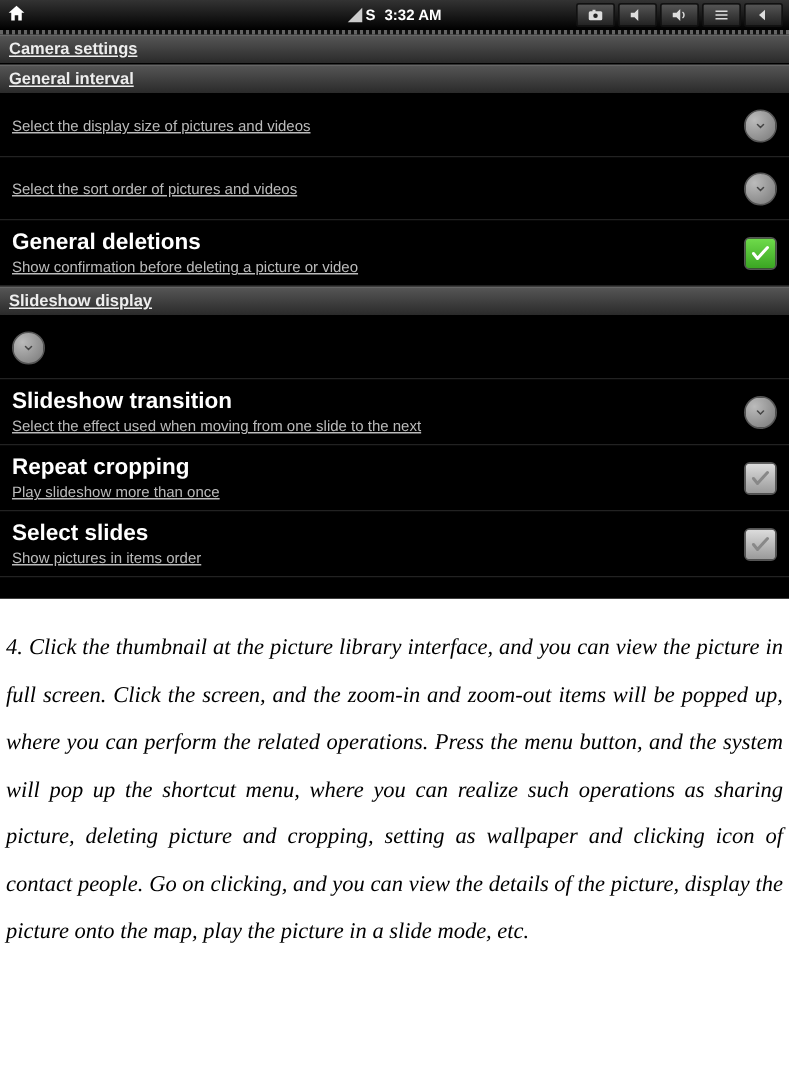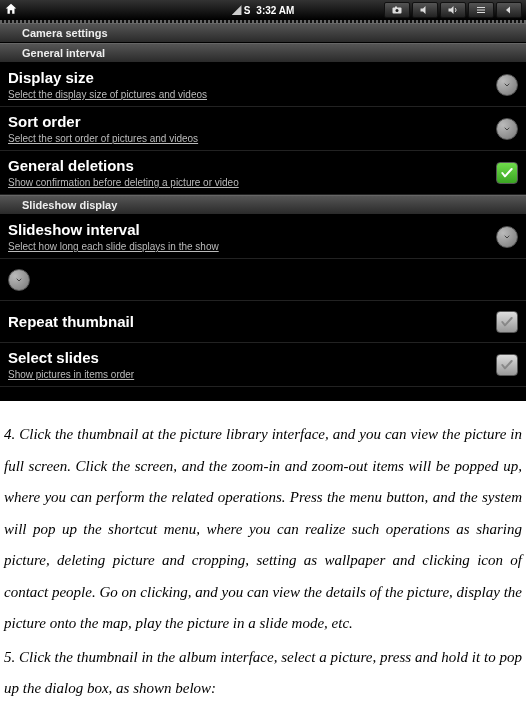--- a/index.html
+++ b/index.html
@@ -30,23 +30,24 @@
   .sb-sig svg { width: 10px; height: 10px; }
   .ruled {
     height: 3px;
     background: repeating-linear-gradient(90deg, #666 0 2px, #111 2px 4px);
   }
   .section-header {
     background: linear-gradient(#555, #2a2a2a);
     color: #eee;
     font-size: 11px;
     font-weight: bold;
-    padding: 3px 22px;
+    padding: 3px 6px;
     border-top: 1px solid #666;
     border-bottom: 1px solid #000;
+    text-decoration: underline;
   }
   .row {
     display: flex;
     align-items: center;
     padding: 6px 8px 6px 8px;
     border-bottom: 1px solid #222;
     background: #000;
     min-height: 42px;
   }
   .row .texts { flex: 1; }
@@ -127,33 +128,31 @@
     </div>
   </div>
   <div class="ruled"></div>
 
   <div class="section-header">Camera settings</div>
 
   <div id="sections">
       <div class="section-header">General interval</div>
       <div class="row">
         <div class="texts">
-          <div class="title">Display size</div>
           <div class="sub">Select the display size of pictures and videos</div>
         </div>
         <div class="chev">
           <svg viewBox="0 0 24 24">
             <circle cx="12" cy="12" r="10" fill="none"></circle>
             <path d="M8 10l4 4 4-4" stroke="#444" stroke-width="2" fill="none" stroke-linecap="round"></path>
           </svg>
         </div>
       </div>
       <div class="row">
         <div class="texts">
-          <div class="title">Sort order</div>
           <div class="sub">Select the sort order of pictures and videos</div>
         </div>
         <div class="chev">
           <svg viewBox="0 0 24 24">
             <circle cx="12" cy="12" r="10" fill="none"></circle>
             <path d="M8 10l4 4 4-4" stroke="#444" stroke-width="2" fill="none" stroke-linecap="round"></path>
           </svg>
         </div>
       </div>
       <div class="row">
@@ -162,42 +161,43 @@
           <div class="sub">Show confirmation before deleting a picture or video</div>
         </div>
         <div class="chkbox checked">
           <svg viewBox="0 0 24 24">
             <path d="M5 12l4 5 10-11" stroke="#fff" stroke-width="3" fill="none" stroke-linecap="round" stroke-linejoin="round"></path>
           </svg>
         </div>
       </div>
       <div class="section-header">Slideshow display</div>
       <div class="row">
-        <div class="texts">
-          <div class="title">Slideshow interval</div>
-          <div class="sub">Select how long each slide displays in the show</div>
-        </div>
-        <div class="chev">
-          <svg viewBox="0 0 24 24">
-            <circle cx="12" cy="12" r="10" fill="none"></circle>
-            <path d="M8 10l4 4 4-4" stroke="#444" stroke-width="2" fill="none" stroke-linecap="round"></path>
-          </svg>
-        </div>
-      </div>
-      <div class="row">
-        <div class="chev">
-          <svg viewBox="0 0 24 24">
-            <circle cx="12" cy="12" r="10" fill="none"></circle>
-            <path d="M8 10l4 4 4-4" stroke="#444" stroke-width="2" fill="none" stroke-linecap="round"></path>
-          </svg>
-        </div>
-      </div>
-      <div class="row">
-        <div class="texts">
-          <div class="title">Repeat thumbnail</div>
+        <div class="chev">
+          <svg viewBox="0 0 24 24">
+            <circle cx="12" cy="12" r="10" fill="none"></circle>
+            <path d="M8 10l4 4 4-4" stroke="#444" stroke-width="2" fill="none" stroke-linecap="round"></path>
+          </svg>
+        </div>
+      </div>
+      <div class="row">
+        <div class="texts">
+          <div class="title">Slideshow transition</div>
+          <div class="sub">Select the effect used when moving from one slide to the next</div>
+        </div>
+        <div class="chev">
+          <svg viewBox="0 0 24 24">
+            <circle cx="12" cy="12" r="10" fill="none"></circle>
+            <path d="M8 10l4 4 4-4" stroke="#444" stroke-width="2" fill="none" stroke-linecap="round"></path>
+          </svg>
+        </div>
+      </div>
+      <div class="row">
+        <div class="texts">
+          <div class="title">Repeat cropping</div>
+          <div class="sub">Play slideshow more than once</div>
         </div>
         <div class="chkbox">
           <svg viewBox="0 0 24 24">
             <path d="M5 12l4 5 10-11" stroke="#888" stroke-width="3" fill="none" stroke-linecap="round" stroke-linejoin="round"></path>
           </svg>
         </div>
       </div>
       <div class="row">
         <div class="texts">
           <div class="title">Select slides</div>
@@ -209,15 +209,14 @@
           </svg>
         </div>
       </div>
     </div>
 
   <div style="height:14px;background:#000;"></div>
 </div>
 
 <div class="doc">
   <p>4. Click the thumbnail at the picture library interface, and you can view the picture in full screen. Click the screen, and the zoom-in and zoom-out items will be popped up, where you can perform the related operations. Press the menu button, and the system will pop up the shortcut menu, where you can realize such operations as sharing picture, deleting picture and cropping, setting as wallpaper and clicking icon of contact people. Go on clicking, and you can view the details of the picture, display the picture onto the map, play the picture in a slide mode, etc.</p>
-  <p>5. Click the thumbnail in the album interface, select a picture, press and hold it to pop up the dialog box, as shown below:</p>
 
 </div>
 
 </body></html>

